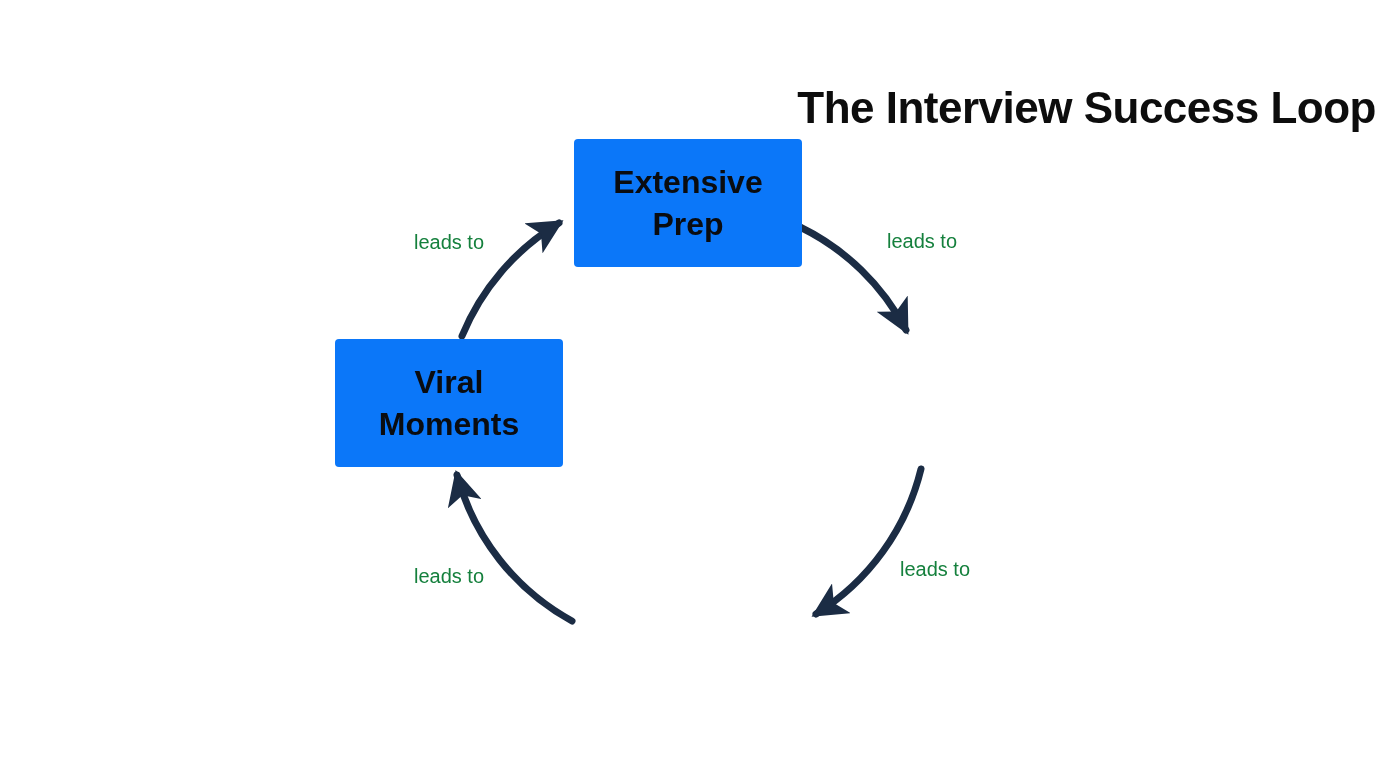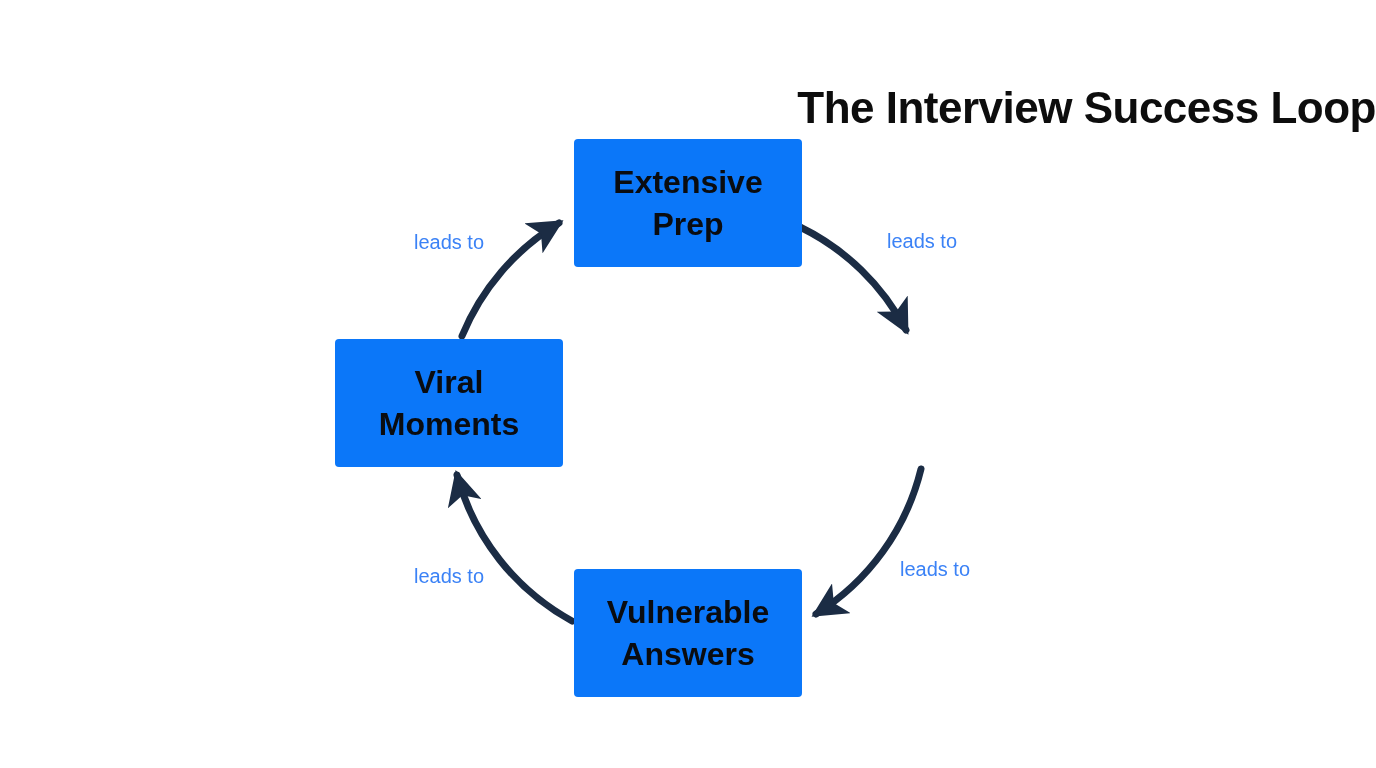--- a/index.html
+++ b/index.html
@@ -58,21 +58,21 @@
   .node-deep-trust       { left: 812px; top: 339px; }
   .node-vulnerable-answers { left: 574px; top: 569px; }
   .node-viral-moments    { left: 335px; top: 339px; justify-content: center; }
   .edge-label {
     position: absolute;
     width: 100px;
     text-align: center;
     font-size: 20px;
     line-height: 24px;
     font-weight: 400;
-    color: #3b82f6;
+    color: #15803d;
   }
   .edge-label-prep-trust     { left: 872px; top: 229px; }
   .edge-label-trust-answers  { left: 885px; top: 557px; }
   .edge-label-answers-moments{ left: 399px; top: 564px; }
   .edge-label-moments-prep   { left: 399px; top: 230px; }
 </style>
 </head>
 <body>
 
 <div class="canvas">
@@ -90,24 +90,20 @@
     <path d="M 572 621 A 237 237 0 0 1 457 475" fill="none" stroke="#1b2c44" stroke-width="7" stroke-linecap="round" marker-end="url(#arrowhead)"></path>
     <path d="M 462 336 A 237 237 0 0 1 559 223" fill="none" stroke="#1b2c44" stroke-width="7" stroke-linecap="round" marker-end="url(#arrowhead)"></path>
   </svg>
 
   <div class="node node-extensive-prep">
     <span class="node-label">Extensive
 Prep</span>
   </div>
 
 
-  <div class="node node-vulnerable-answers">
-    <span class="node-label">Vulnerable
-Answers</span>
-  </div>
 
   <div class="node node-viral-moments">
     <span class="node-label">Viral
 Moments</span>
   </div>
 
   <span class="edge-label edge-label-prep-trust">leads to</span>
   <span class="edge-label edge-label-trust-answers">leads to</span>
   <span class="edge-label edge-label-answers-moments">leads to</span>
   <span class="edge-label edge-label-moments-prep">leads to</span>

